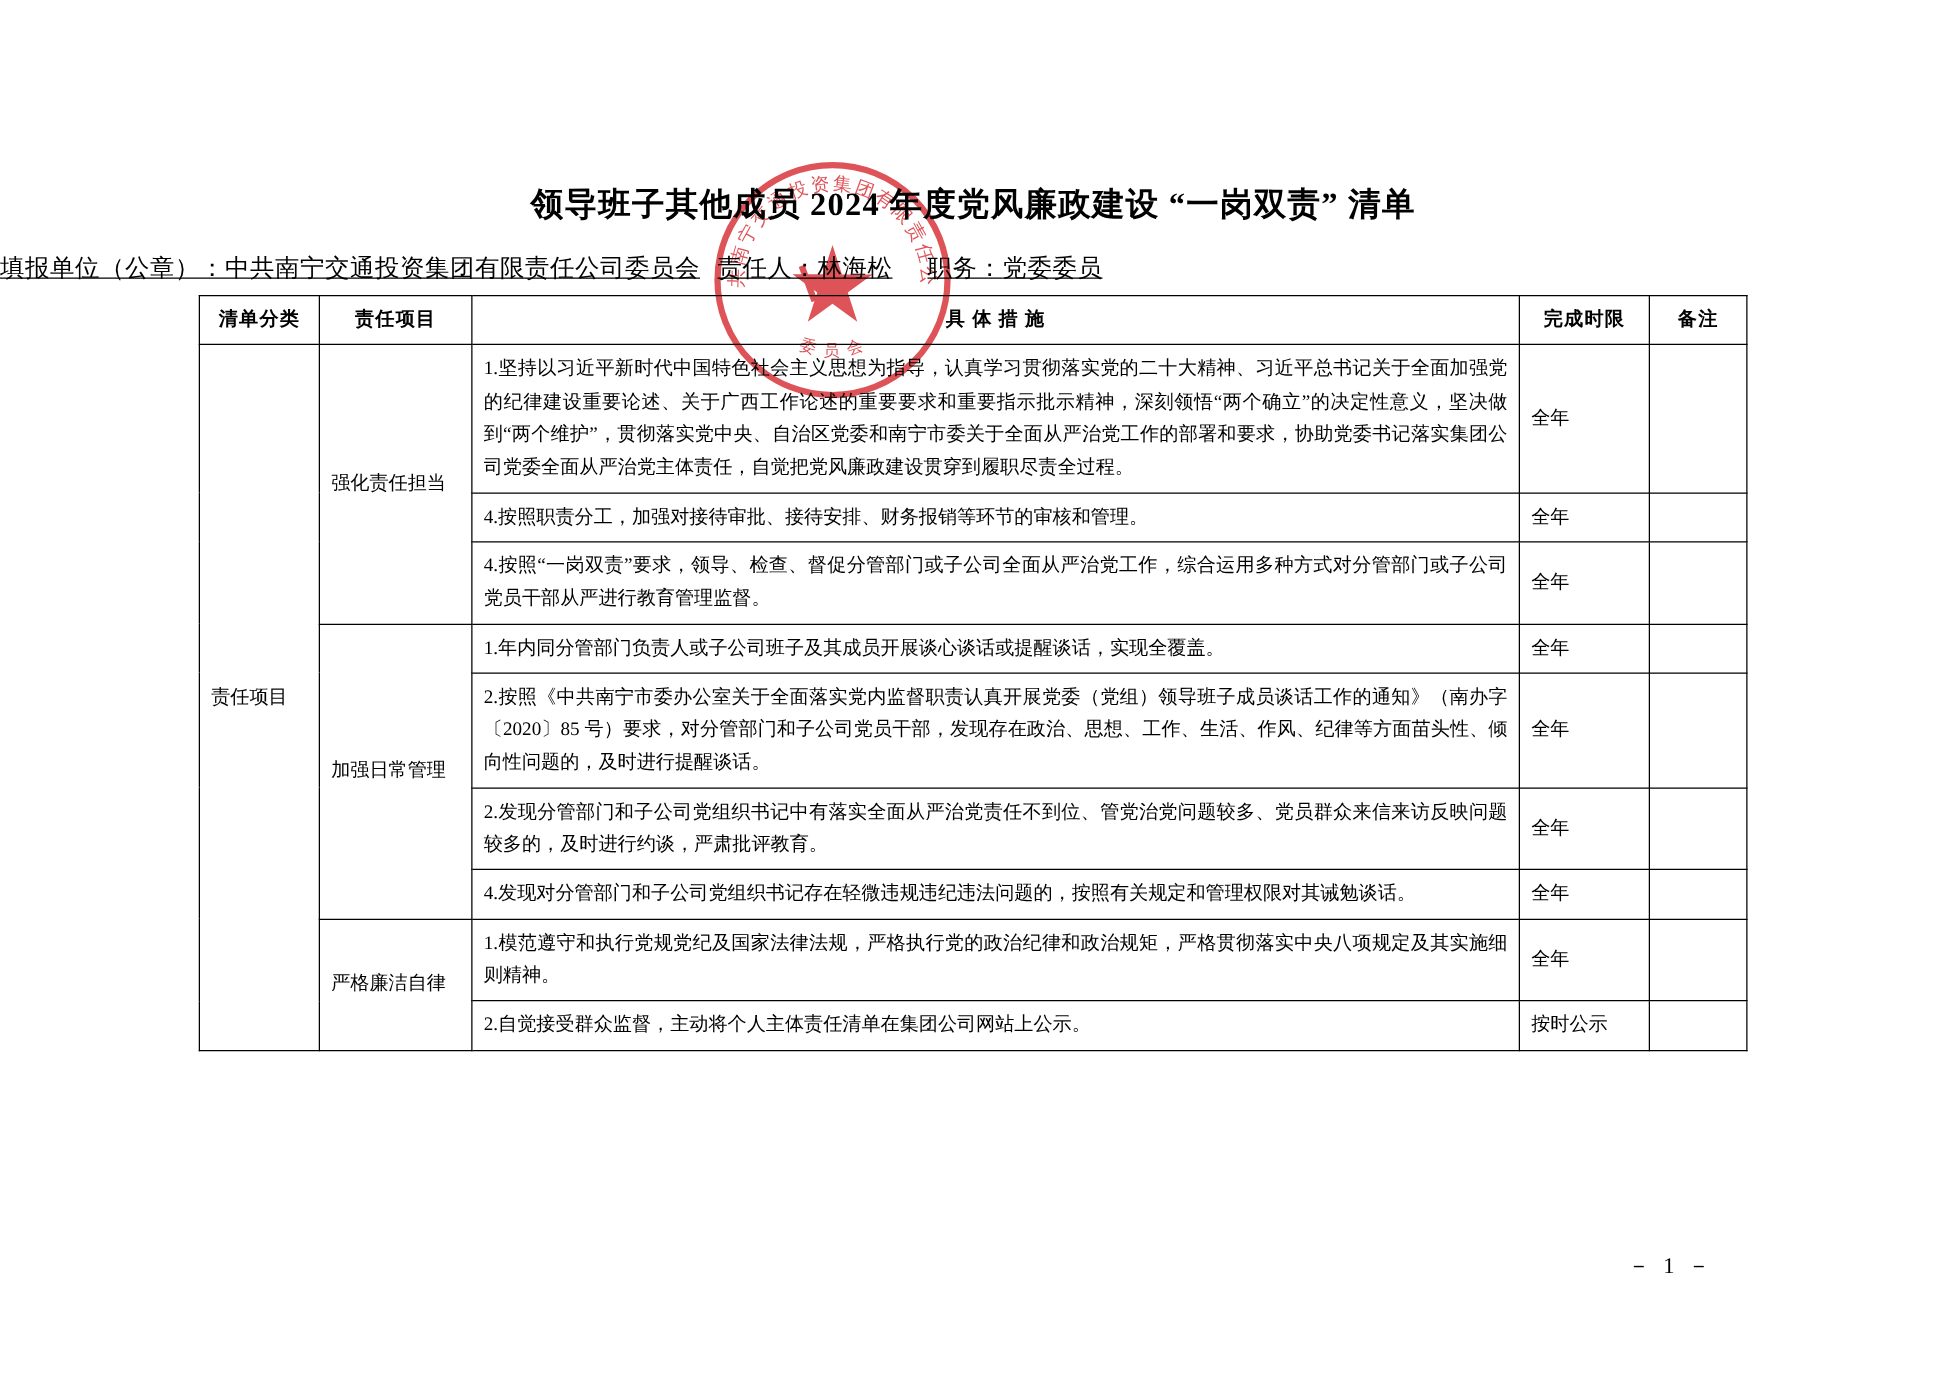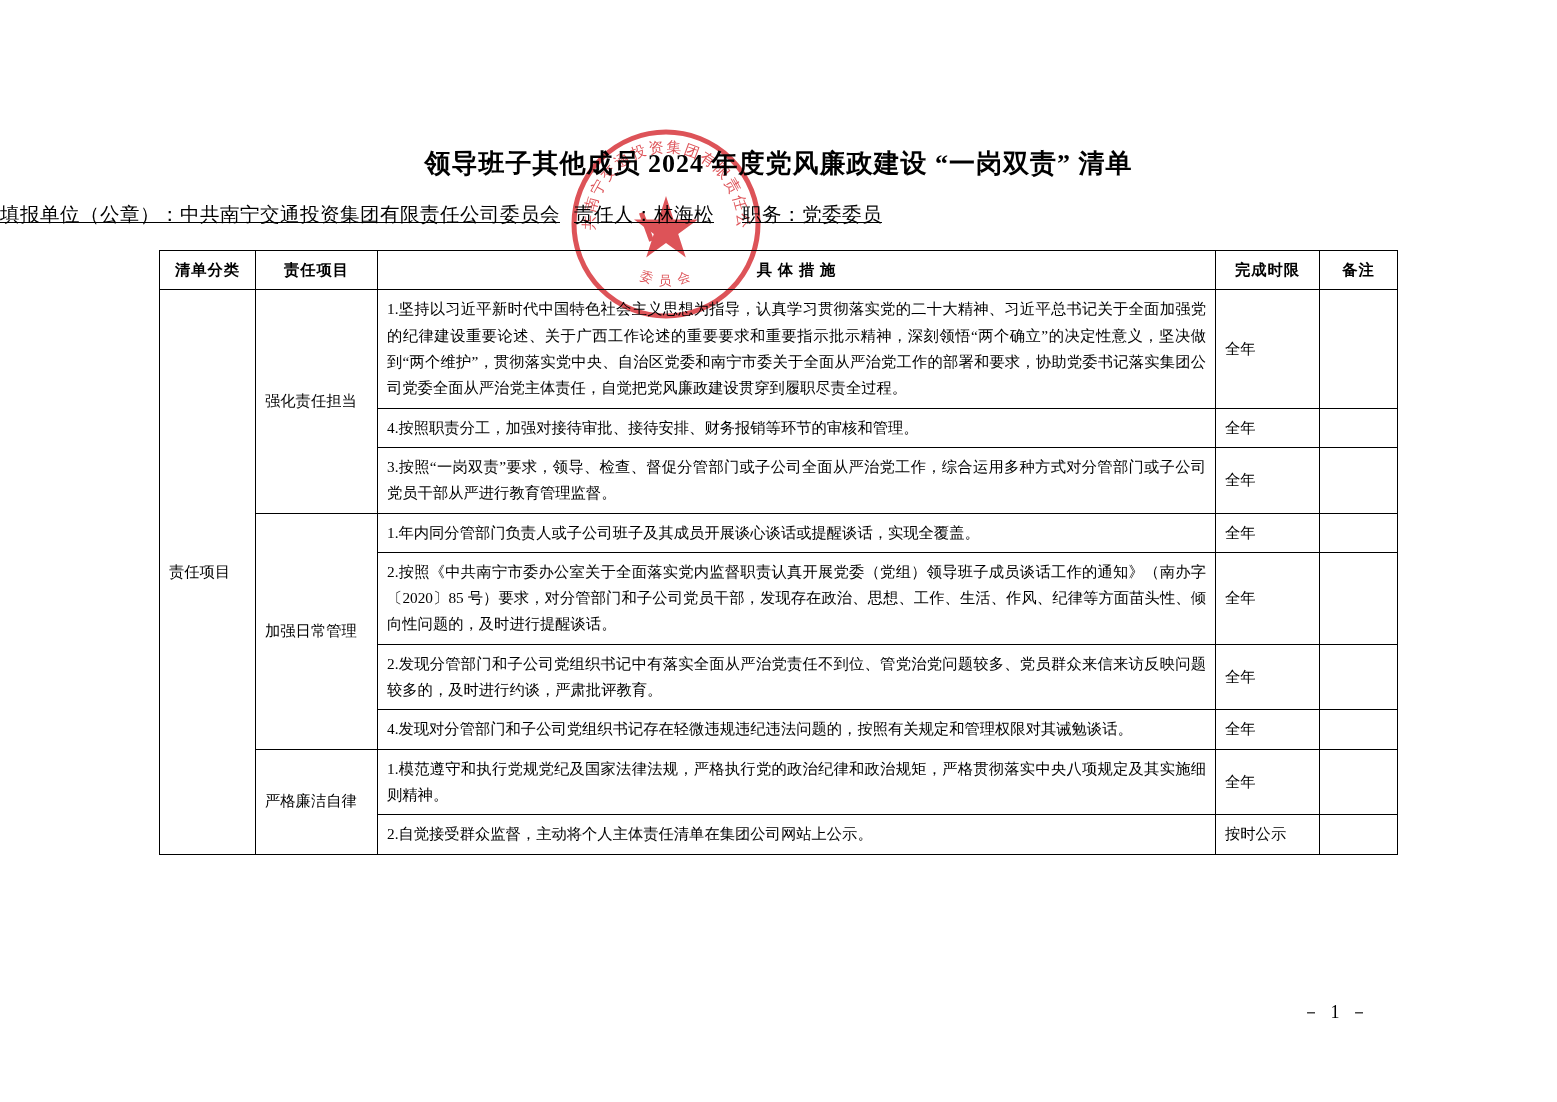--- a/index.html
+++ b/index.html
@@ -43,21 +43,21 @@
     z-index: 3;
     white-space: nowrap;
     text-decoration: underline;
   }
   .subline .gap {
     display: inline-block;
     width: 14px;
   }
   table.main {
     border-collapse: collapse;
-    margin: 22px auto 0 auto;
+    margin: 8px auto 0 auto;
     width: 1238px;
     table-layout: fixed;
     position: relative;
     z-index: 3;
     background: transparent;
   }
   table.main td, table.main th {
     border: 1px solid #000;
     padding: 6px 9px;
     font-size: 15.3px;
@@ -159,21 +159,21 @@
         <td class="measure">1.坚持以习近平新时代中国特色社会主义思想为指导，认真学习贯彻落实党的二十大精神、习近平总书记关于全面加强党的纪律建设重要论述、关于广西工作论述的重要要求和重要指示批示精神，深刻领悟“两个确立”的决定性意义，坚决做到“两个维护”，贯彻落实党中央、自治区党委和南宁市委关于全面从严治党工作的部署和要求，协助党委书记落实集团公司党委全面从严治党主体责任，自觉把党风廉政建设贯穿到履职尽责全过程。</td>
         <td class="time">全年</td>
         <td class="note"></td>
       </tr>
       <tr>
         <td class="measure">4.按照职责分工，加强对接待审批、接待安排、财务报销等环节的审核和管理。</td>
         <td class="time">全年</td>
         <td class="note"></td>
       </tr>
       <tr>
-        <td class="measure">3.按照“一岗双责”要求，领导、检查、督促分管部门或子公司全面从严治党工作，综合运用多种方式对分管部门或子公司党员干部从严进行教育管理监督。</td>
+        <td class="measure">4.按照“一岗双责”要求，领导、检查、督促分管部门或子公司全面从严治党工作，综合运用多种方式对分管部门或子公司党员干部从严进行教育管理监督。</td>
         <td class="time">全年</td>
         <td class="note"></td>
       </tr>
 
       <tr>
         <td class="item" rowspan="4">加强日常管理</td>
         <td class="measure">1.年内同分管部门负责人或子公司班子及其成员开展谈心谈话或提醒谈话，实现全覆盖。</td>
         <td class="time">全年</td>
         <td class="note"></td>
       </tr>

